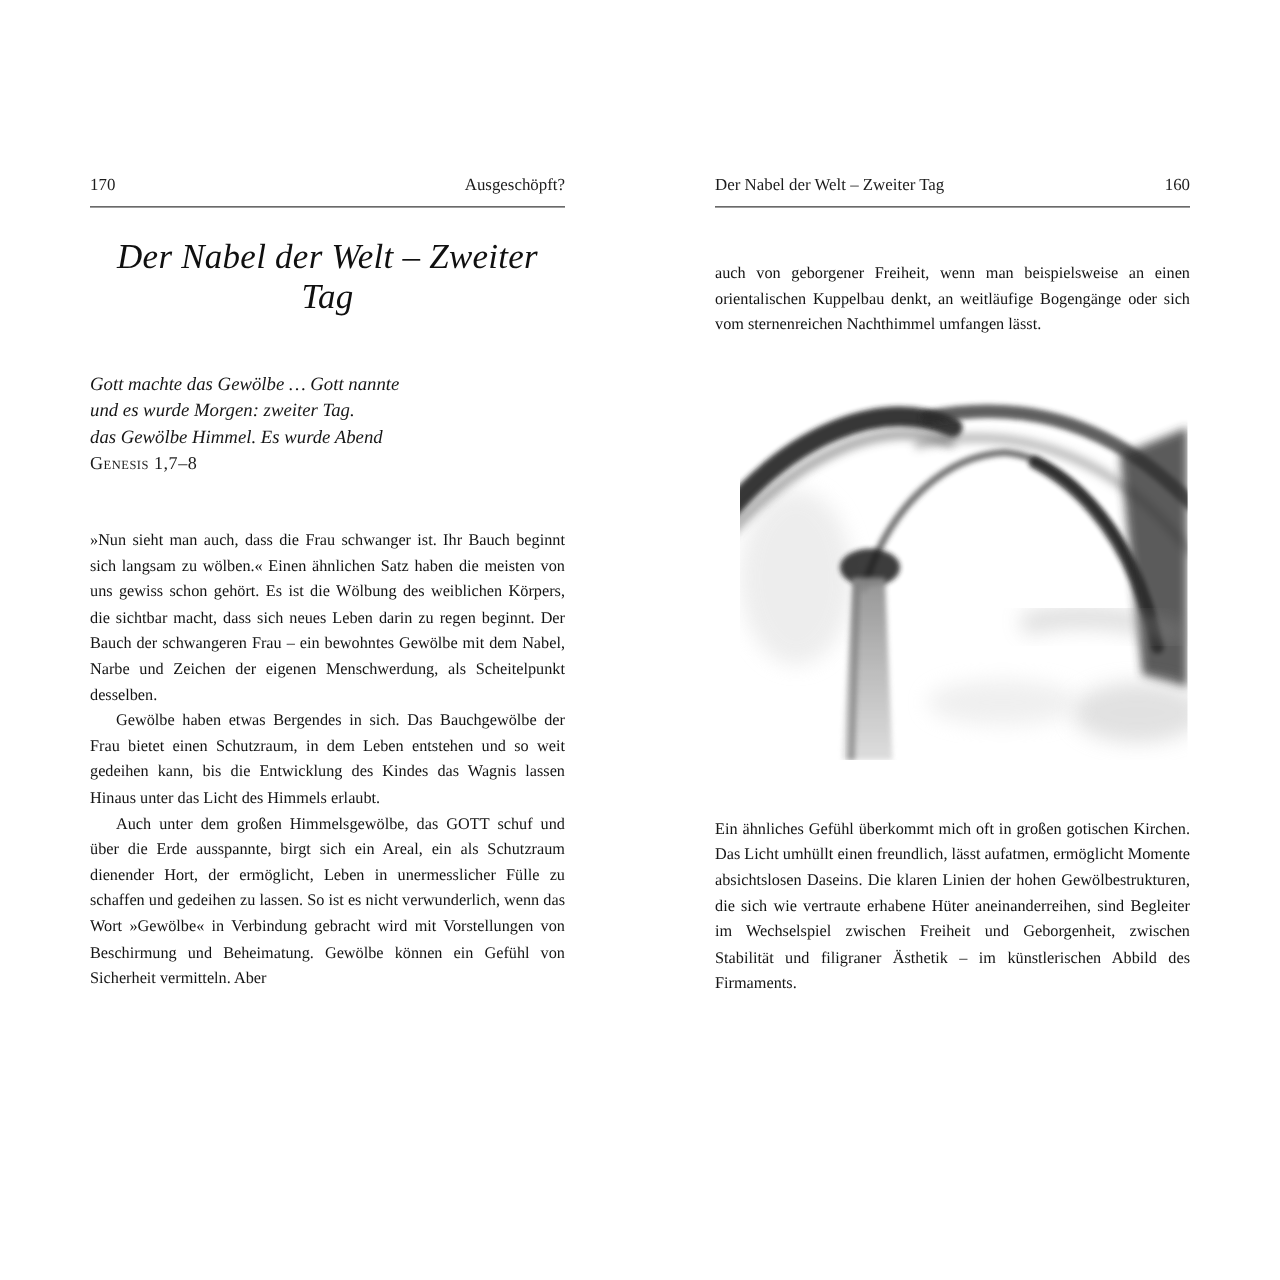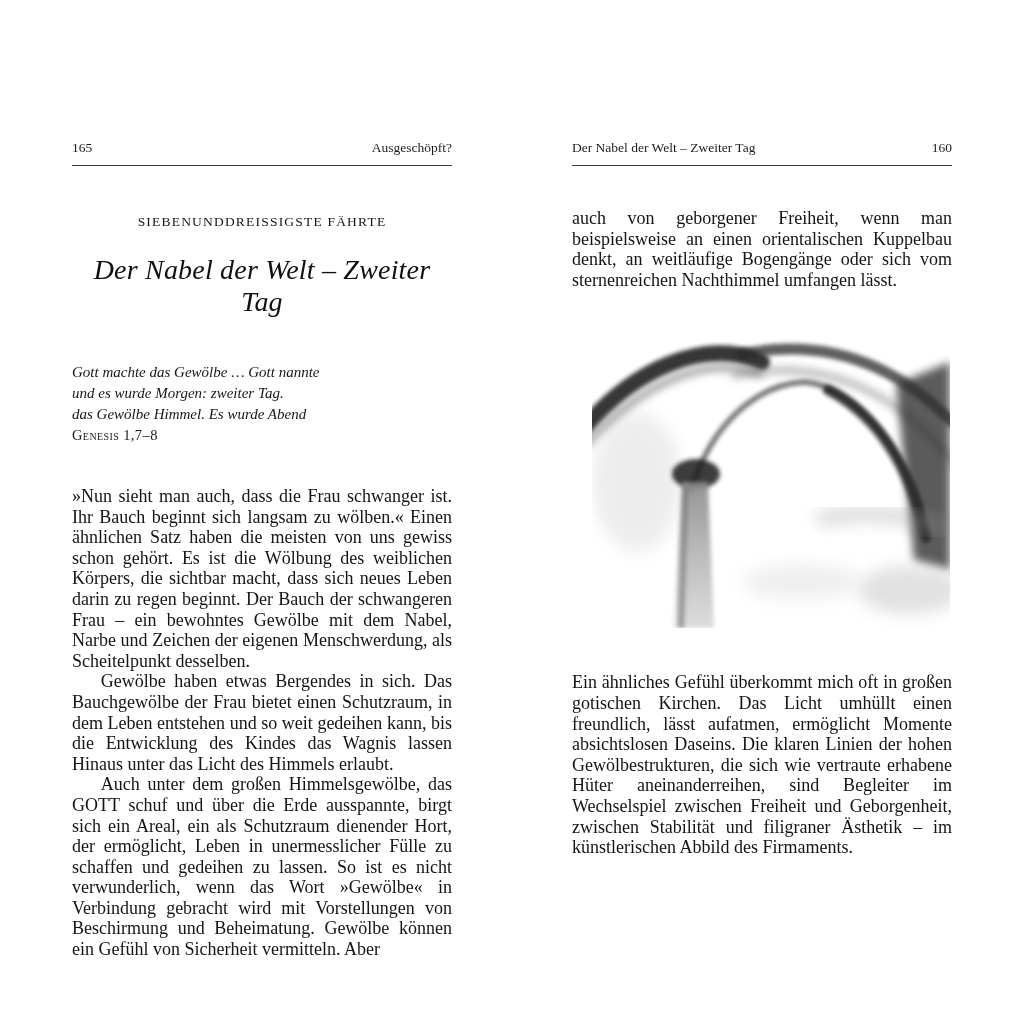--- a/index.html
+++ b/index.html
@@ -58,21 +58,21 @@
   .epigraph-source {
     margin-top: 2px;
     text-align: left;
     font-variant: small-caps;
     font-size: 14.5px;
     letter-spacing: 0.4px;
   }
 
   .body-text {
     margin-top: 42px;
-    font-size: 18px;
+    font-size: 13px;
     line-height: 20.6px;
     text-align: justify;
     color: #141414;
   }
   .body-text p { margin: 0; }
   .body-text p.indent { text-indent: 1.6em; }
 
   .continuation { margin-top: 42px; }
   .after-image  { margin-top: 40px; }
 
@@ -82,25 +82,24 @@
     height: 296px;
   }
 </style>
 </head>
 <body>
 
 <div class="canvas">
 
   <div class="page page-left">
     <div class="running-header">
-      <span>165</span>
+      <span>170</span>
       <span>Ausgeschöpft?</span>
     </div>
 
-    <div class="kicker">SIEBENUNDDREISSIGSTE FÄHRTE</div>
 
     <h1 class="chapter-title">Der Nabel der Welt – Zweiter Tag</h1>
 
     <div class="epigraph">
       <div>Gott machte das Gewölbe … Gott nannte</div>
       <div>und es wurde Morgen: zweiter Tag.</div>
       <div>das Gewölbe Himmel. Es wurde Abend</div>
     </div>
     <div class="epigraph-source">Genesis 1,7–8</div>
 

